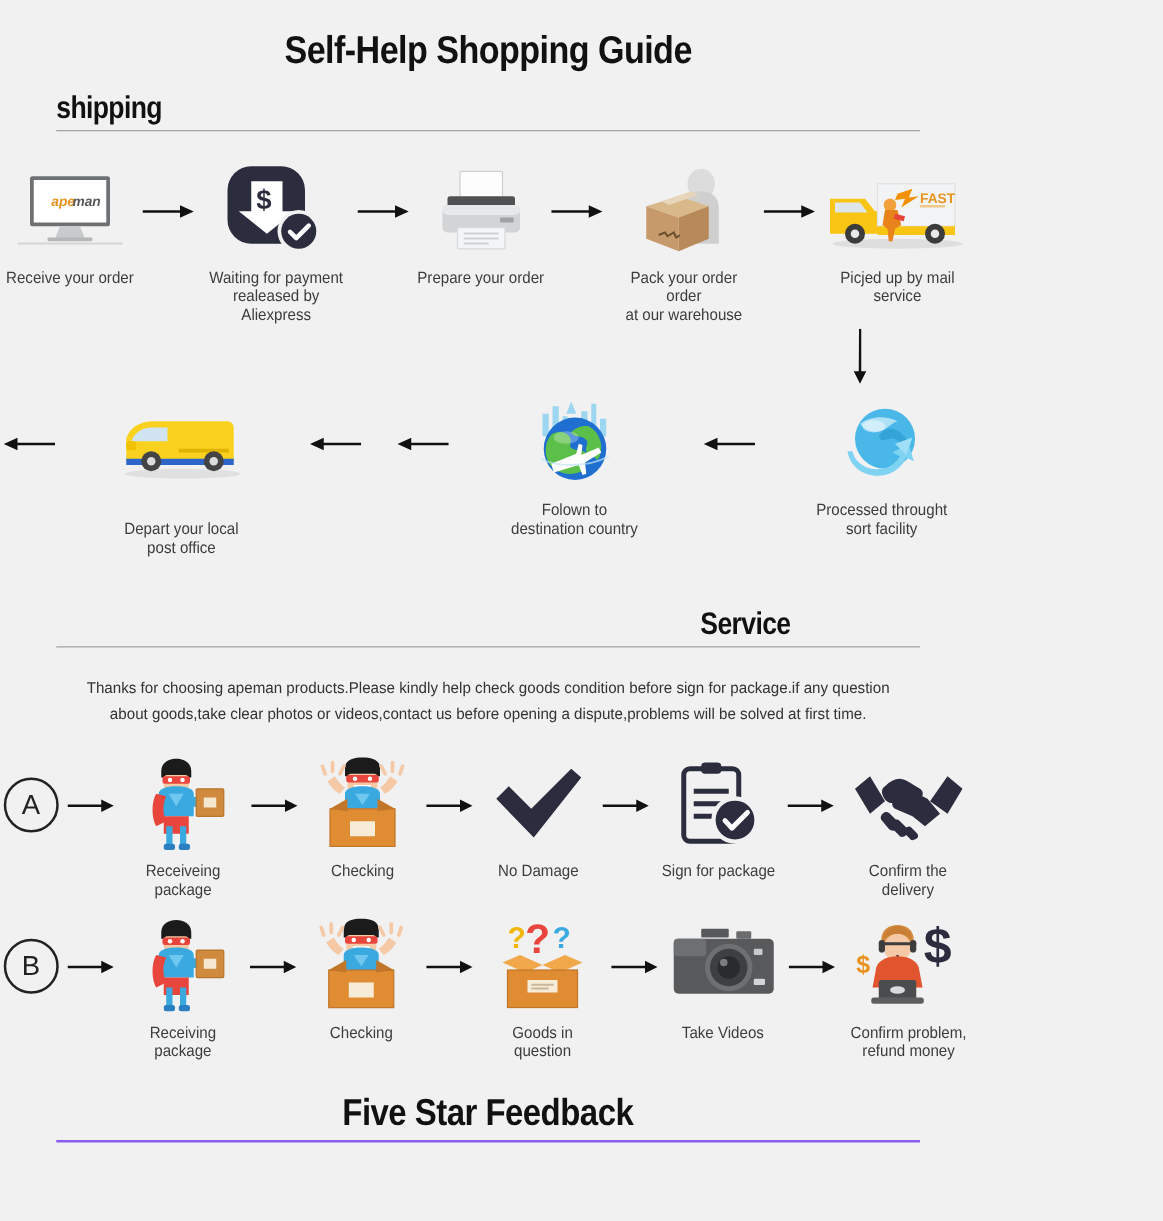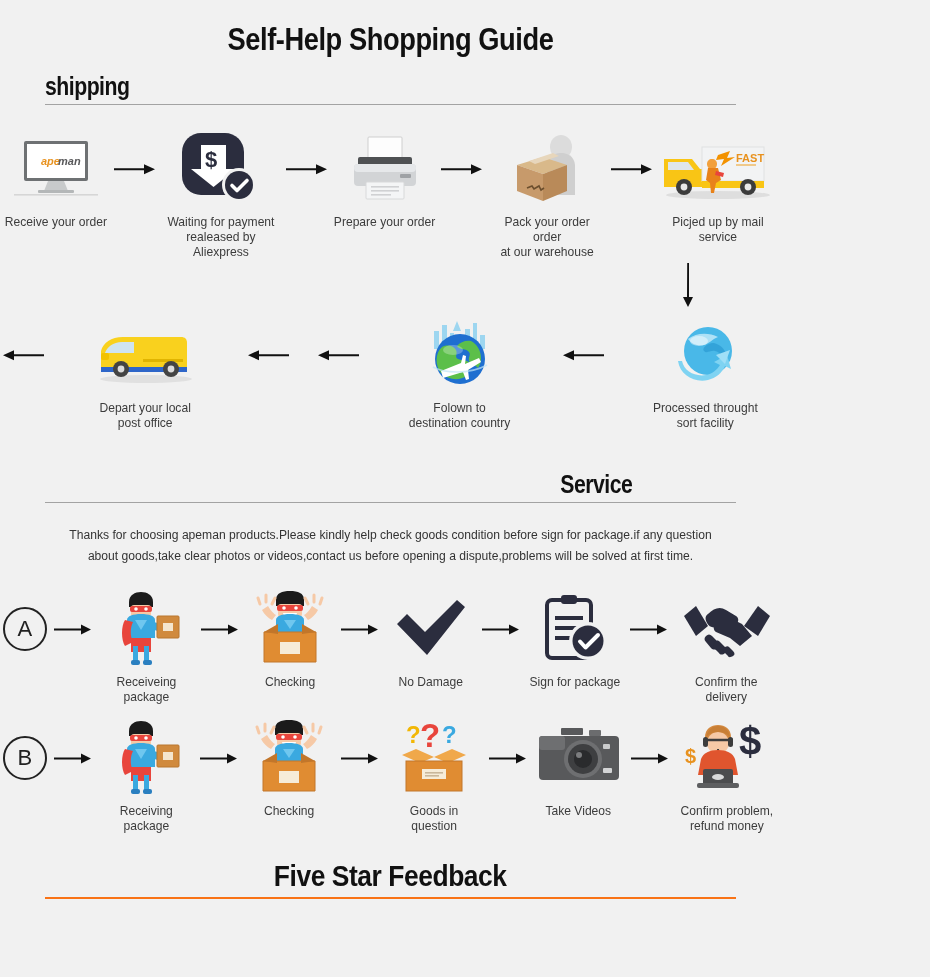--- a/index.html
+++ b/index.html
@@ -31,21 +31,21 @@
   .section-head h2 {
     font-size: 25px;
     font-weight: bold;
     color: #111;
     letter-spacing: -0.6px;
     transform: scaleX(0.85);
     transform-origin: left center;
   }
   .footer-head {
     margin: 0 45px;
-    border-bottom: 2px solid #f97316;
+    border-bottom: 2px solid #8b5cf6;
     padding-bottom: 4px;
     text-align: center;
   }
   .footer-head h2 {
     font-size: 30px;
     font-weight: bold;
     color: #111;
     letter-spacing: -0.5px;
     display: inline-block;
     transform: scaleX(0.88);
@@ -223,21 +223,21 @@
 
   <div class="row" style="margin-top:10px;">
 
 
     <div class="arrow">
       <svg width="42" height="14" viewBox="0 0 42 14">
           <path d="M42 6.2H12v-4L1 7.2l11 5v-4h30z" fill="#111"></path>
         </svg>
     </div>
 
-    <div class="step" style="width:152px;">
+    <div class="step" style="width:152px;gap:15px;">
       <div class="icon-box">
         <svg width="110" height="68" viewBox="0 0 110 68">
           <ellipse cx="55" cy="58" rx="46" ry="4" fill="#e0e0e0"></ellipse>
           <path d="M10 30c2-8 10-14 22-14h58c4 0 6 2 6 6v26H10z" fill="#f9d11e"></path>
           <path d="M14 32c2-6 8-11 17-11h12v11z" fill="#cfe4f0"></path>
           <rect x="10" y="46" width="86" height="5" fill="#2e66c9"></rect>
           <rect x="52" y="38" width="40" height="3" fill="#e0b400"></rect>
           <circle cx="30" cy="48" r="8" fill="#444"></circle>
             <circle cx="30" cy="48" r="3.4" fill="#dcdcdc"></circle>
           <circle cx="80" cy="48" r="8" fill="#444"></circle>

